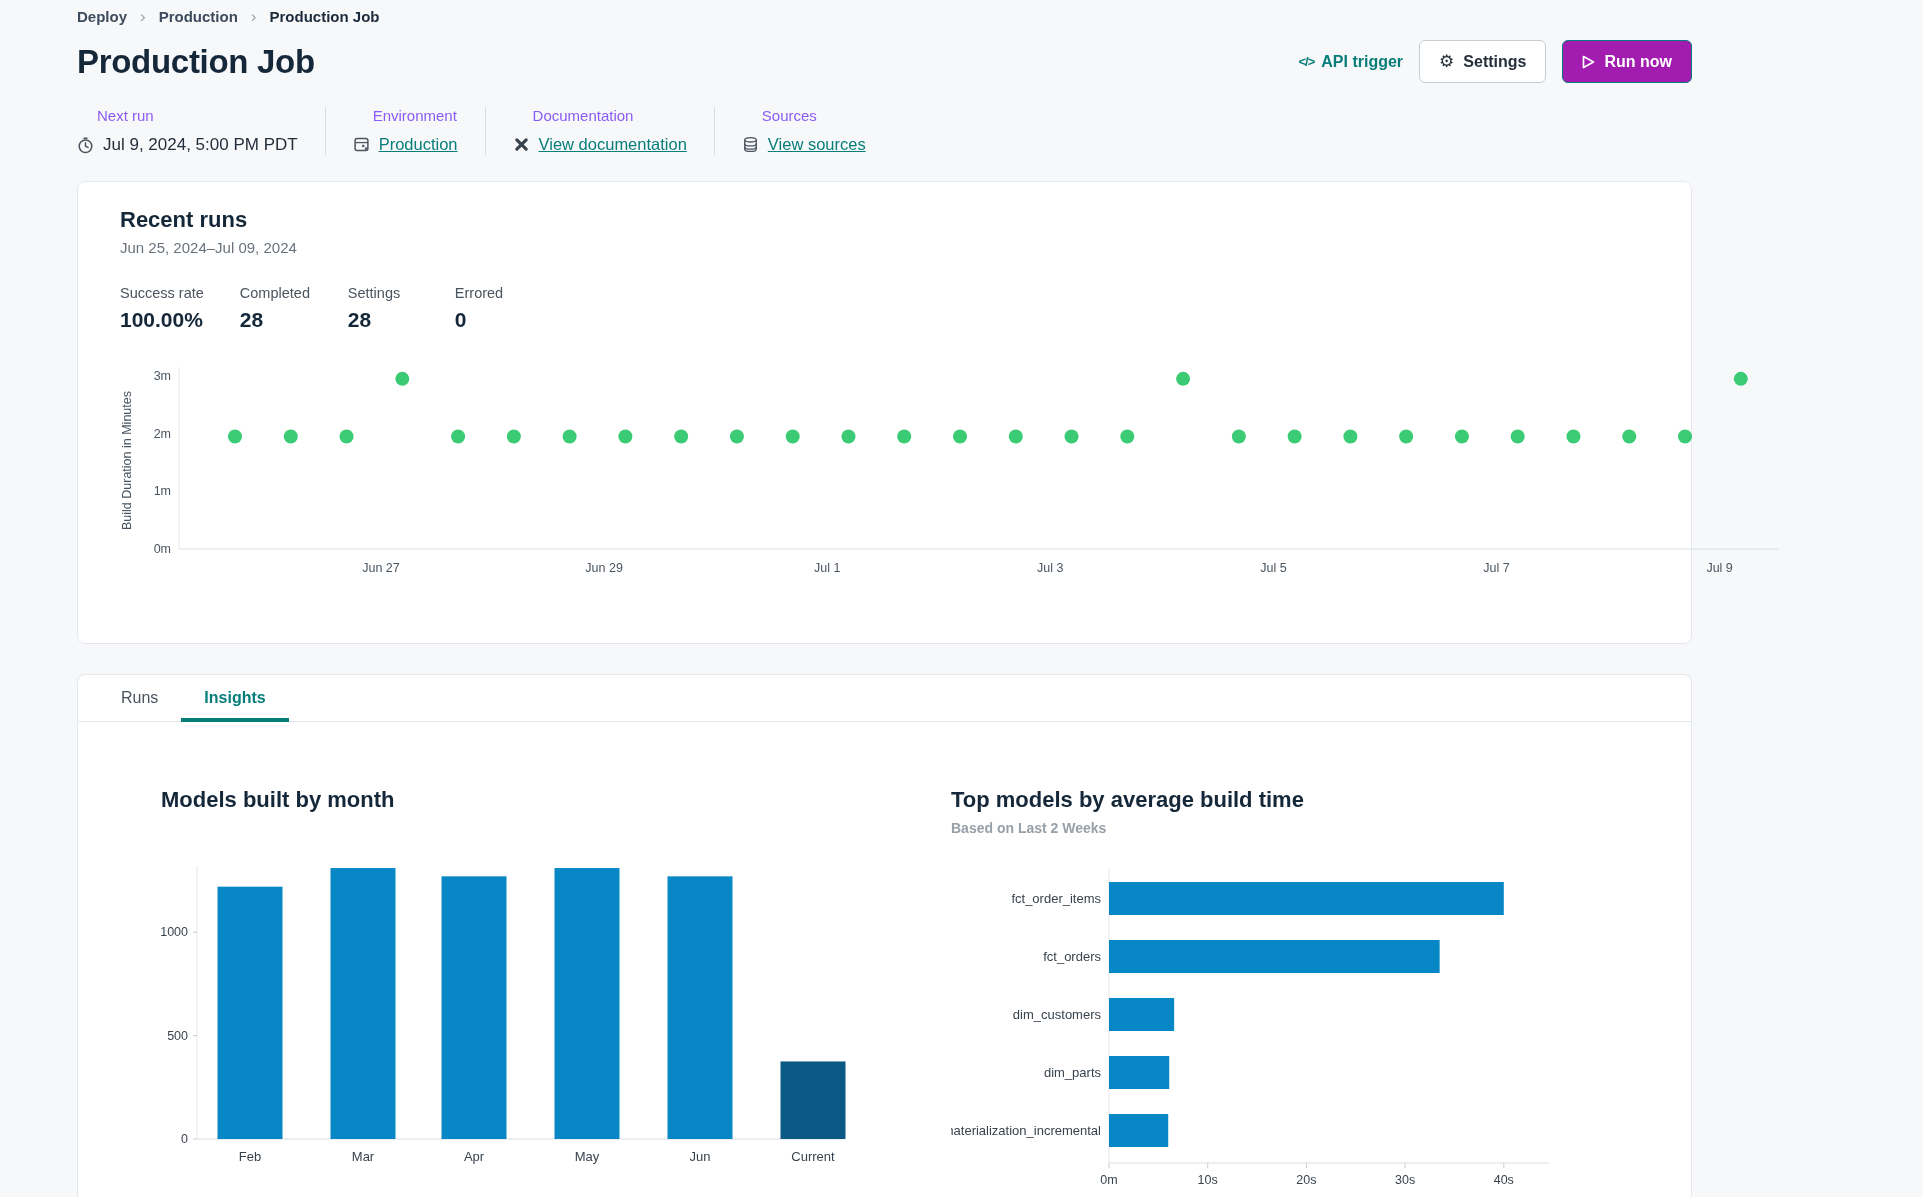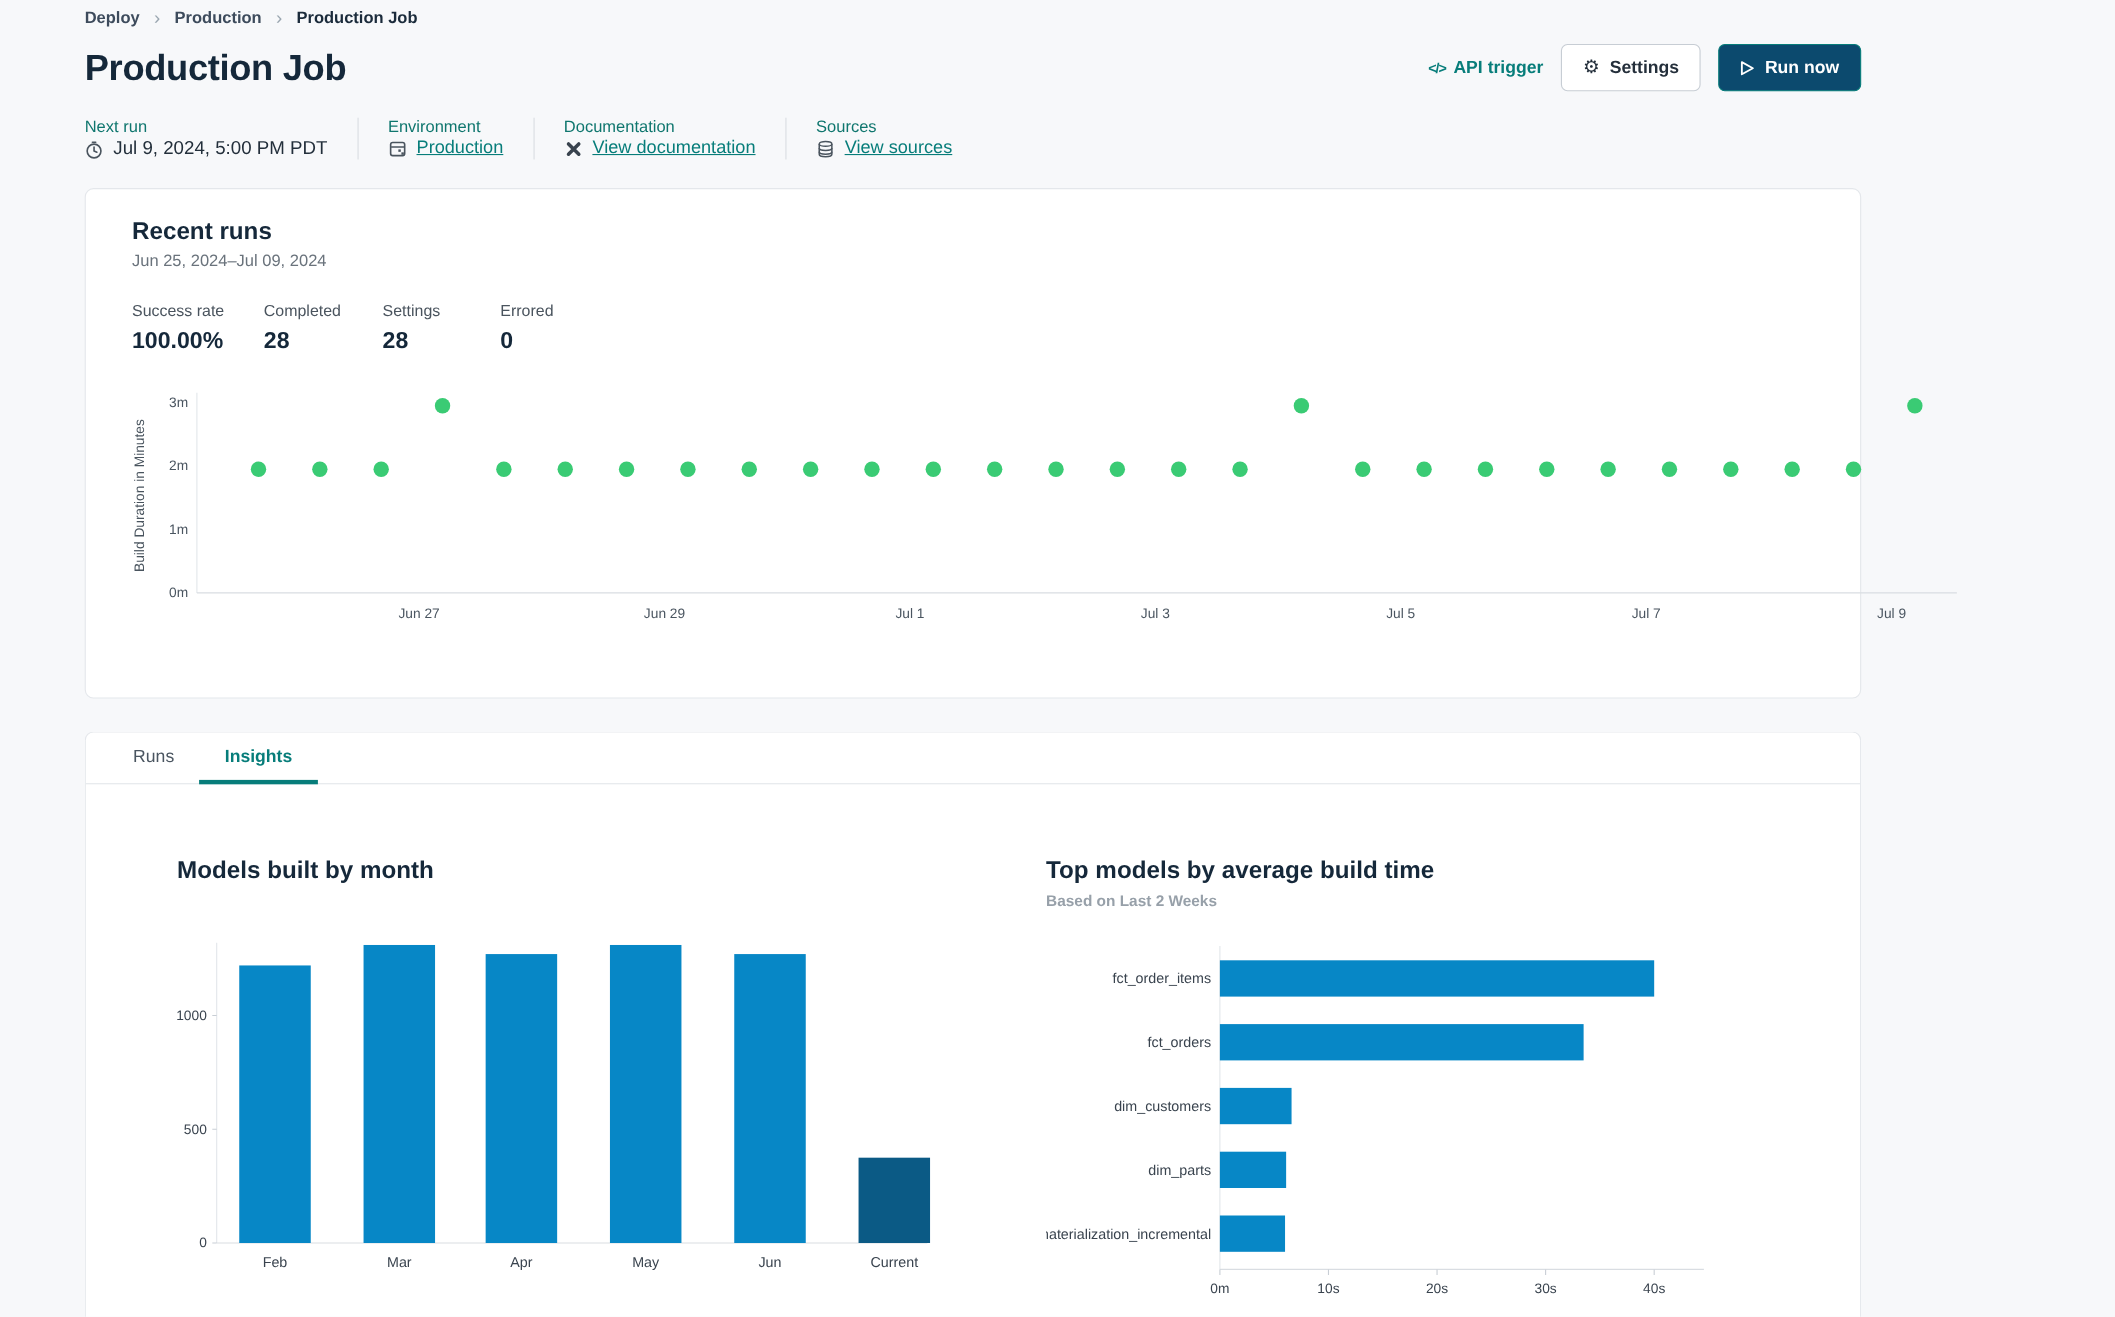--- a/index.html
+++ b/index.html
@@ -19,28 +19,28 @@
   
   .header-row { display:flex; align-items:center; justify-content:space-between; margin-top:15px; }
   h1.page-title { font-size:33px; font-weight:700; color:#15283A; letter-spacing:-0.3px; }
   .header-actions { display:flex; align-items:center; gap:16px; }
   .api-trigger { display:flex; align-items:center; gap:7px; color:#077D7A; font-size:16px; font-weight:600; cursor:pointer; }
   .api-icon { font-size:13px; font-weight:700; letter-spacing:-1px; }
   .btn { display:flex; align-items:center; gap:9px; height:43px; padding:0 19px; border-radius:6px;
          font-size:16px; font-weight:600; cursor:pointer; }
   .btn-secondary { background:#FFFFFF; border:1px solid #C7CDD4; color:#242F3B; }
   .gear-glyph { font-family:"DejaVu Sans",sans-serif; font-size:17px; color:#242F3B; line-height:1; }
-  .btn-primary { background:#0c4a6e; border:1px solid #077D7A; color:#FFFFFF; }
+  .btn-primary { background:#a21caf; border:1px solid #077D7A; color:#FFFFFF; }
 
   
   .info-row { display:flex; margin-top:24px; }
   .info-col { padding-right:27px; }
   .info-col + .info-col { border-left:1px solid #D9DDE2; padding-left:27px; }
-  .info-label { font-size:15px; color:#0f766e; }
-  .info-value { display:flex; align-items:flex-end; gap:9px; margin-top:1px; font-size:17px; color:#232F3B; }
+  .info-label { font-size:15px; color:#8b5cf6;margin-left:20px; }
+  .info-value { display:flex; align-items:center; gap:9px; margin-top:11px; font-size:17px; color:#232F3B; }
   .info-link { color:#077D7A; font-weight:500; text-decoration:underline; cursor:pointer; font-size:16.5px; }
   .ic { flex:0 0 auto; display:block; }
 
   
   .card { background:#FFFFFF; border:1px solid #E4E7EB; border-radius:8px; }
   .recent-runs { margin-top:26px; padding:24px 40px 60px 42px; }
   .recent-runs h2 { font-size:22px; font-weight:700; line-height:28px; }
   .date-range { margin-top:4px; font-size:15px; color:#6A737C; line-height:20px; }
   .stats-row { display:flex; margin-top:26px; gap:36px; }
   .stat-label { font-size:14.5px; color:#4A545E; line-height:18px; }

